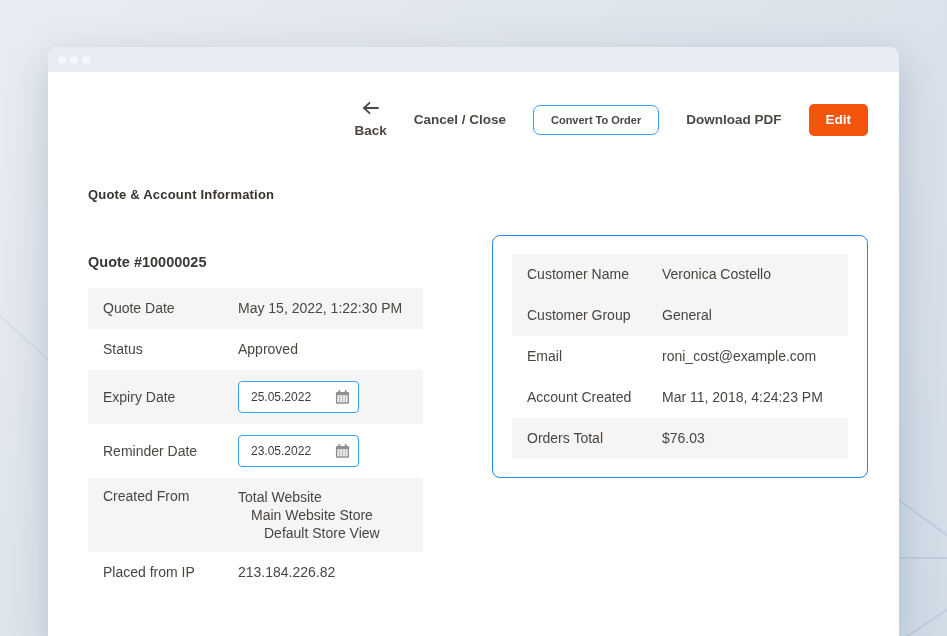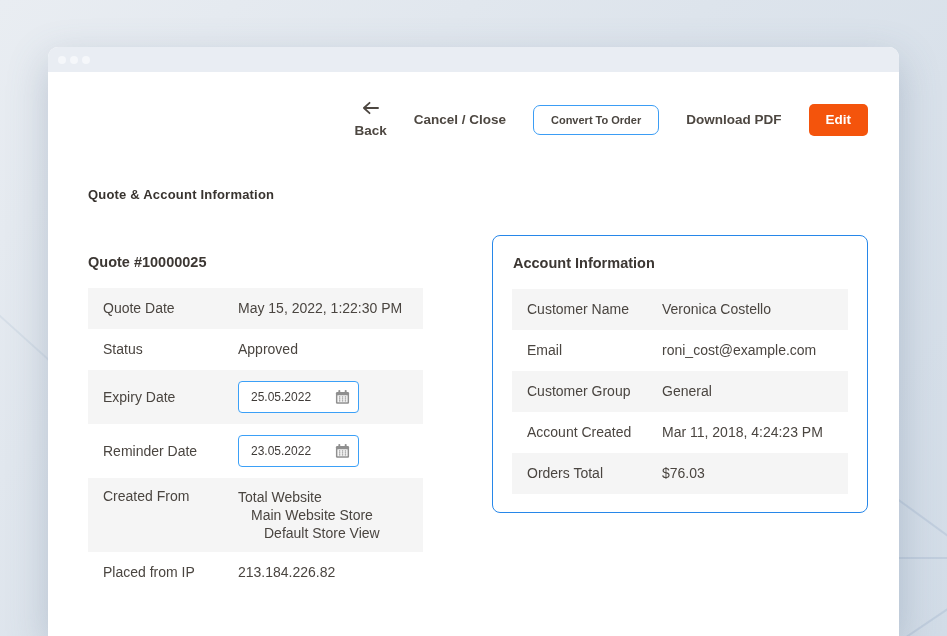--- a/index.html
+++ b/index.html
@@ -189,33 +189,32 @@
               </div>
             </div>
             <div class="trow">
               <div class="tlabel">Placed from IP</div>
               <div class="tvalue">213.184.226.82</div>
             </div>
           </div>
       </div>
 
       <div class="card">
-        <div class="section-heading">Account Information</div>
         <div id="account-table">
             <div class="trow shade">
               <div class="tlabel">Customer Name</div>
               <div class="tvalue">Veronica Costello</div>
             </div>
+            <div class="trow shade">
+              <div class="tlabel">Customer Group</div>
+              <div class="tvalue">General</div>
+            </div>
             <div class="trow">
               <div class="tlabel">Email</div>
               <div class="tvalue">roni_cost@example.com</div>
-            </div>
-            <div class="trow shade">
-              <div class="tlabel">Customer Group</div>
-              <div class="tvalue">General</div>
             </div>
             <div class="trow">
               <div class="tlabel">Account Created</div>
               <div class="tvalue">Mar 11, 2018, 4:24:23 PM</div>
             </div>
             <div class="trow shade">
               <div class="tlabel">Orders Total</div>
               <div class="tvalue">$76.03</div>
             </div>
           </div>

